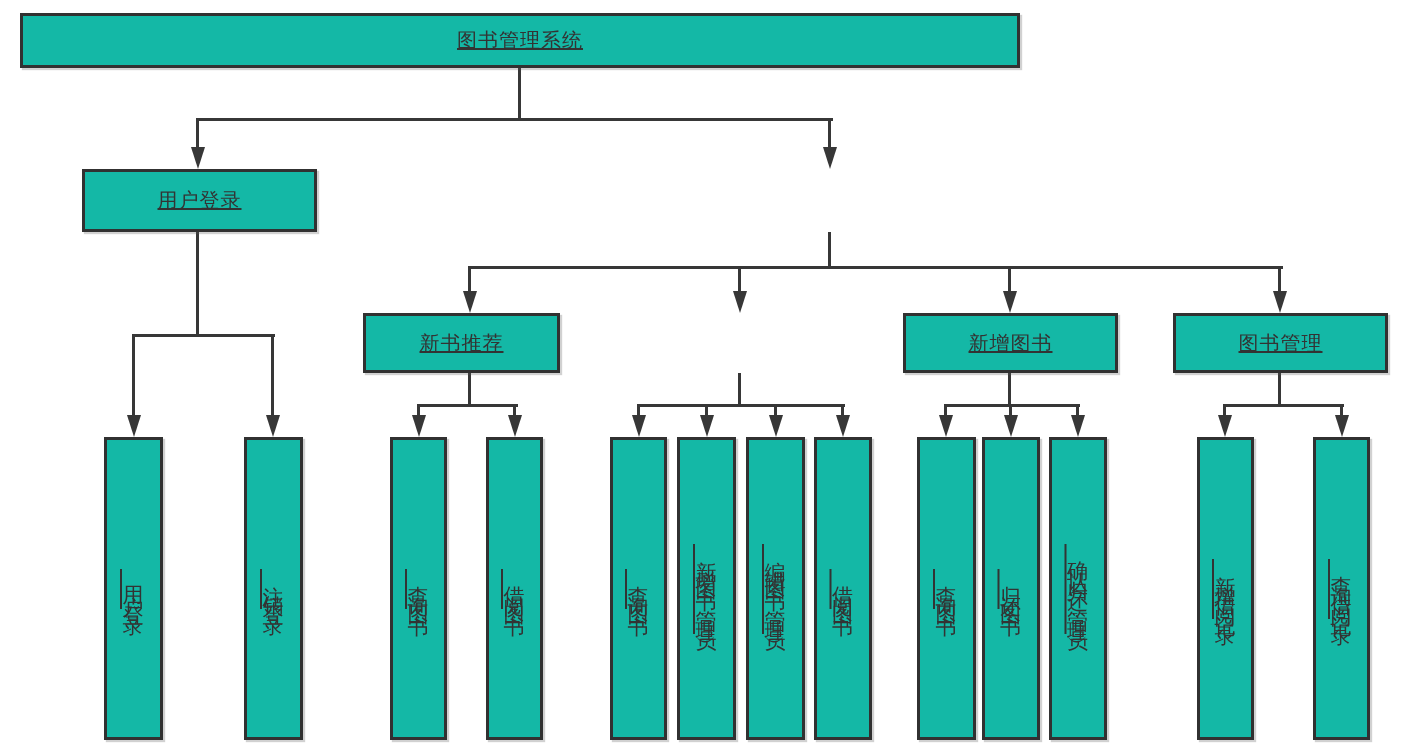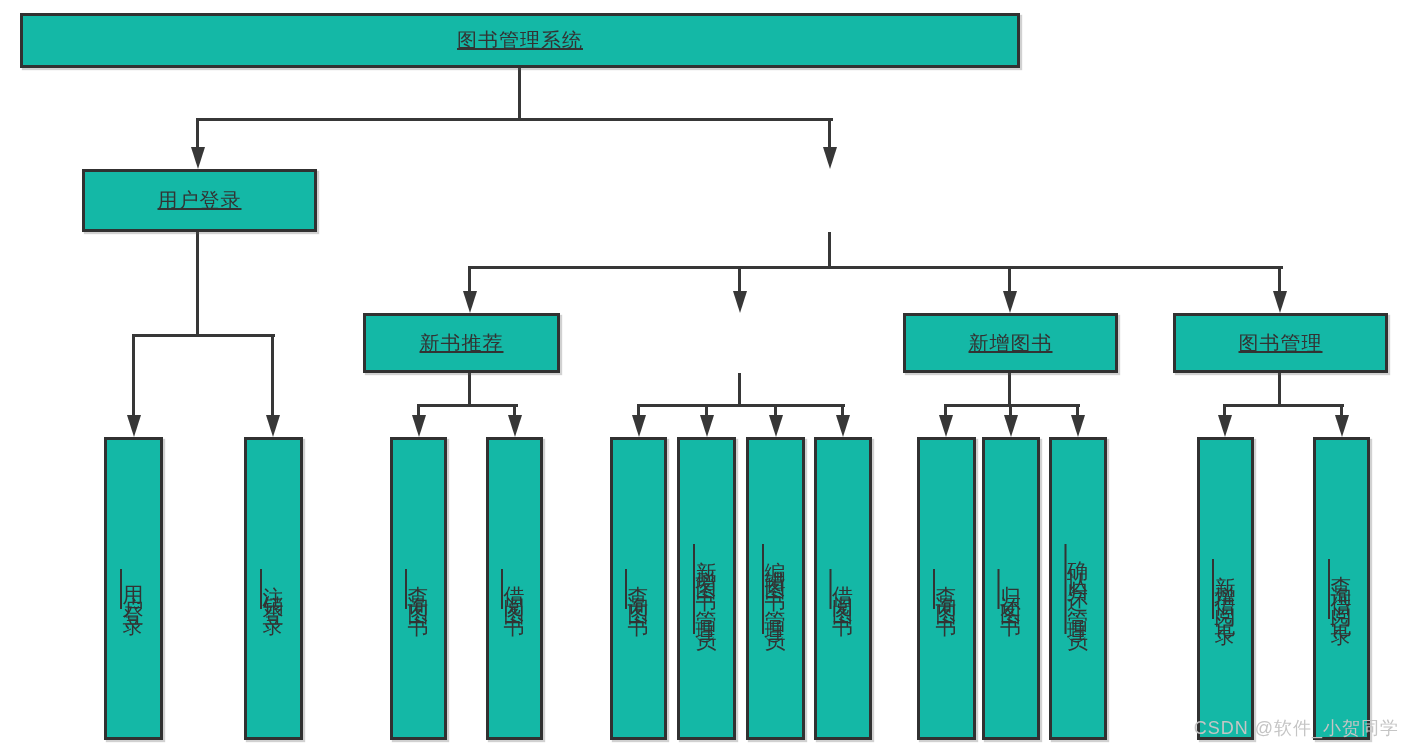--- a/index.html
+++ b/index.html
@@ -135,15 +135,14 @@
   <div class="vbox" style="left:917px;width:59px">查询图书</div>
 
   <div class="vbox" style="left:982px;width:58px">归还图书</div>
 
   <div class="vbox" style="left:1049px;width:58px">确认归还（管理员）</div>
 
   <div class="vbox" style="left:1197px;width:57px">新增借阅记录</div>
 
   <div class="vbox" style="left:1313px;width:57px">查询借阅记录</div>
 
-  <div class="watermark">CSDN @软件_小贺同学</div>
 
 </div>
 
 </body></html>

